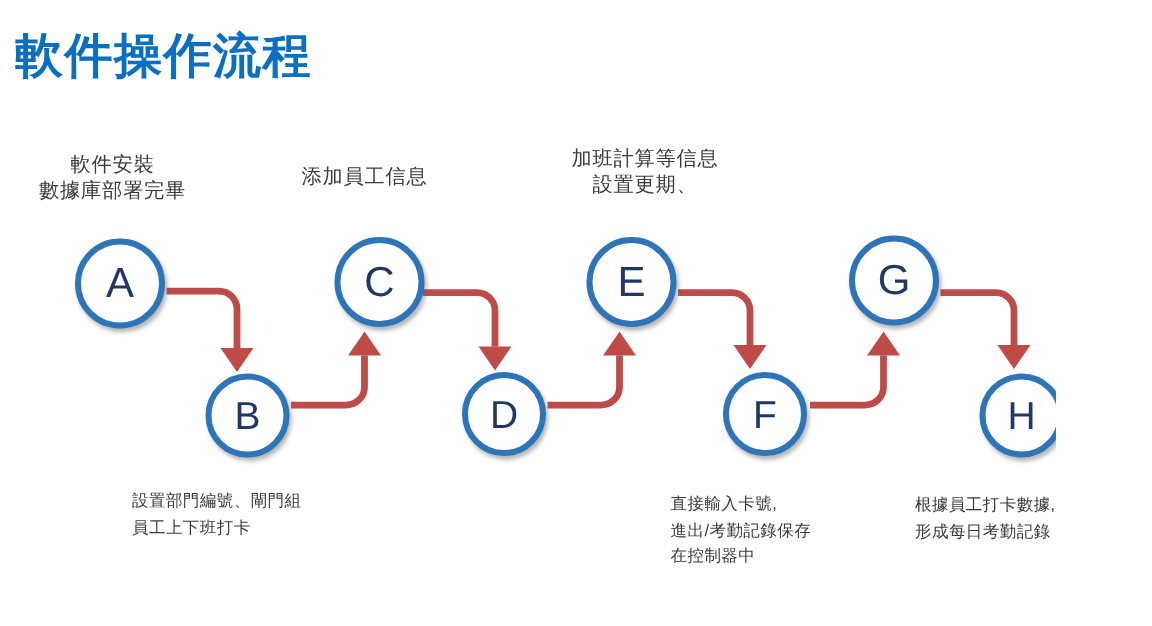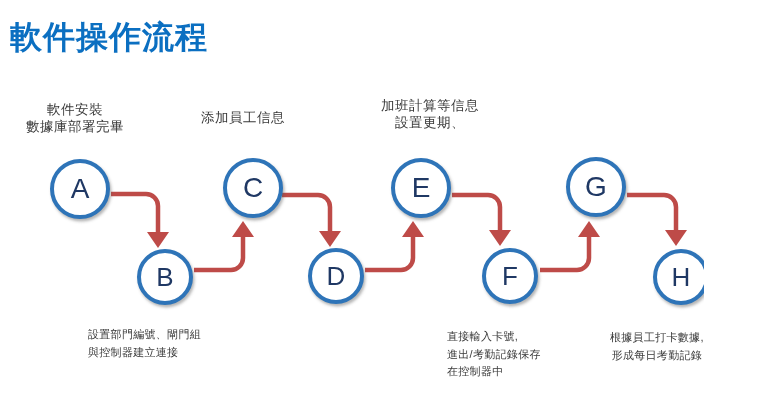--- a/index.html
+++ b/index.html
@@ -135,25 +135,25 @@
   </div>
   <div class="node node-bottom" style="left:482px; top:248px;">
     <span>F</span>
   </div>
   <div class="node node-bottom" style="left:653px; top:249px;">
     <span>H</span>
   </div>
 
   <div class="botlabel" style="left:88px; top:326px;">
     <div>設置部門編號、閘門組</div>
-    <div>與控制器建立連接</div>
+    <div>員工上下班打卡</div>
   </div>
   <div class="botlabel" style="left:447px; top:328px;">
     <div>直接輸入卡號,</div>
     <div>進出/考勤記錄保存</div>
     <div>在控制器中</div>
   </div>
-  <div class="botlabel" style="left:610px; top:329px;text-align:center;">
+  <div class="botlabel" style="left:610px; top:329px;">
     <div>根據員工打卡數據,</div>
     <div>形成每日考勤記錄</div>
   </div>
 
 </div>
 
 </body></html>

